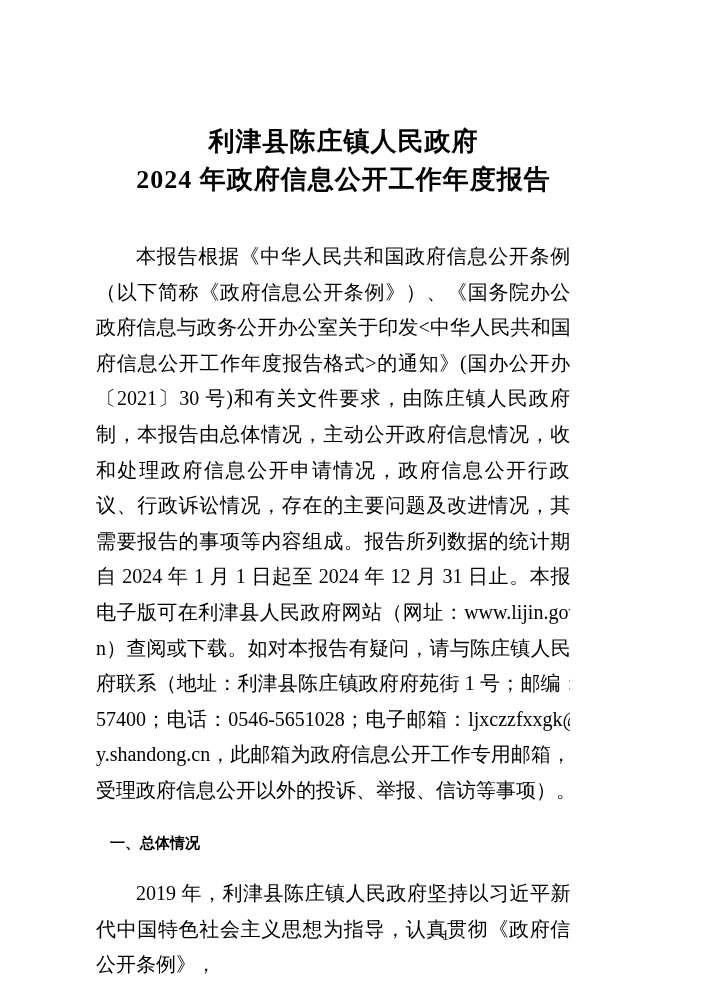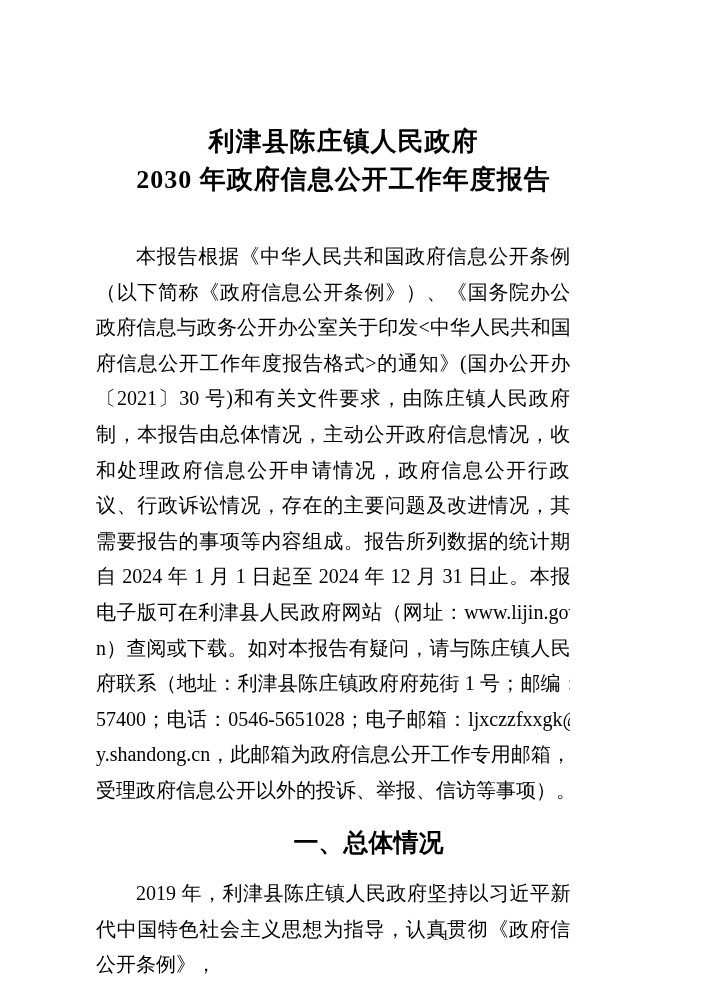--- a/index.html
+++ b/index.html
@@ -37,25 +37,24 @@
     font-size: 20px;
     line-height: 35.6px;
     text-align: justify;
     text-indent: 2em;
     margin: 16px;
     word-break: break-all;
   }
   .section-heading {
     font-family: "Liberation Sans", "DejaVu Sans", sans-serif;
     font-weight: bold;
-    font-size: 25px;
+    font-size: 15px;
     line-height: 35.6px;
     text-indent: 2em;
     margin: 0;
-    text-align: center;
   }
   .page-number {
     position: absolute;
     top: 928px;
     right: 107px;
     font-size: 14px;
     line-height: 16px;
     color: #000000;
     white-space: nowrap;
   }
@@ -68,21 +67,21 @@
   }
 </style>
 </head>
 <body>
 
 <div class="page">
   <div class="content">
 
     <h1 class="doc-title">
       <div class="title-line">利津县陈庄镇人民政府</div>
-      <div class="title-line">2030 年政府信息公开工作年度报告</div>
+      <div class="title-line">2024 年政府信息公开工作年度报告</div>
     </h1>
 
     <p class="body-para">本报告根据《中华人民共和国政府信息公开条例》（以下简称《政府信息公开条例》）、《国务院办公厅政府信息与政务公开办公室关于印发&lt;中华人民共和国政府信息公开工作年度报告格式&gt;的通知》(国办公开办函〔2021〕30 号)和有关文件要求，由陈庄镇人民政府编制，本报告由总体情况，主动公开政府信息情况，收到和处理政府信息公开申请情况，政府信息公开行政复议、行政诉讼情况，存在的主要问题及改进情况，其他需要报告的事项等内容组成。报告所列数据的统计期限自 2024 年 1 月 1 日起至 2024 年 12 月 31 日止。本报告电子版可在利津县人民政府网站（网址：www.lijin.gov.cn）查阅或下载。如对本报告有疑问，请与陈庄镇人民政府联系（地址：利津县陈庄镇政府府苑街 1 号；邮编：257400；电话：0546-5651028；电子邮箱：ljxczzfxxgk@dy.shandong.cn，此邮箱为政府信息公开工作专用邮箱，不受理政府信息公开以外的投诉、举报、信访等事项）。</p>
 
     <h2 class="section-heading">一、总体情况</h2>
 
     <p class="body-para">2019 年，利津县陈庄镇人民政府坚持以习近平新时代中国特色社会主义思想为指导，认真贯彻《政府信息公开条例》，</p>
 
   </div>
 

